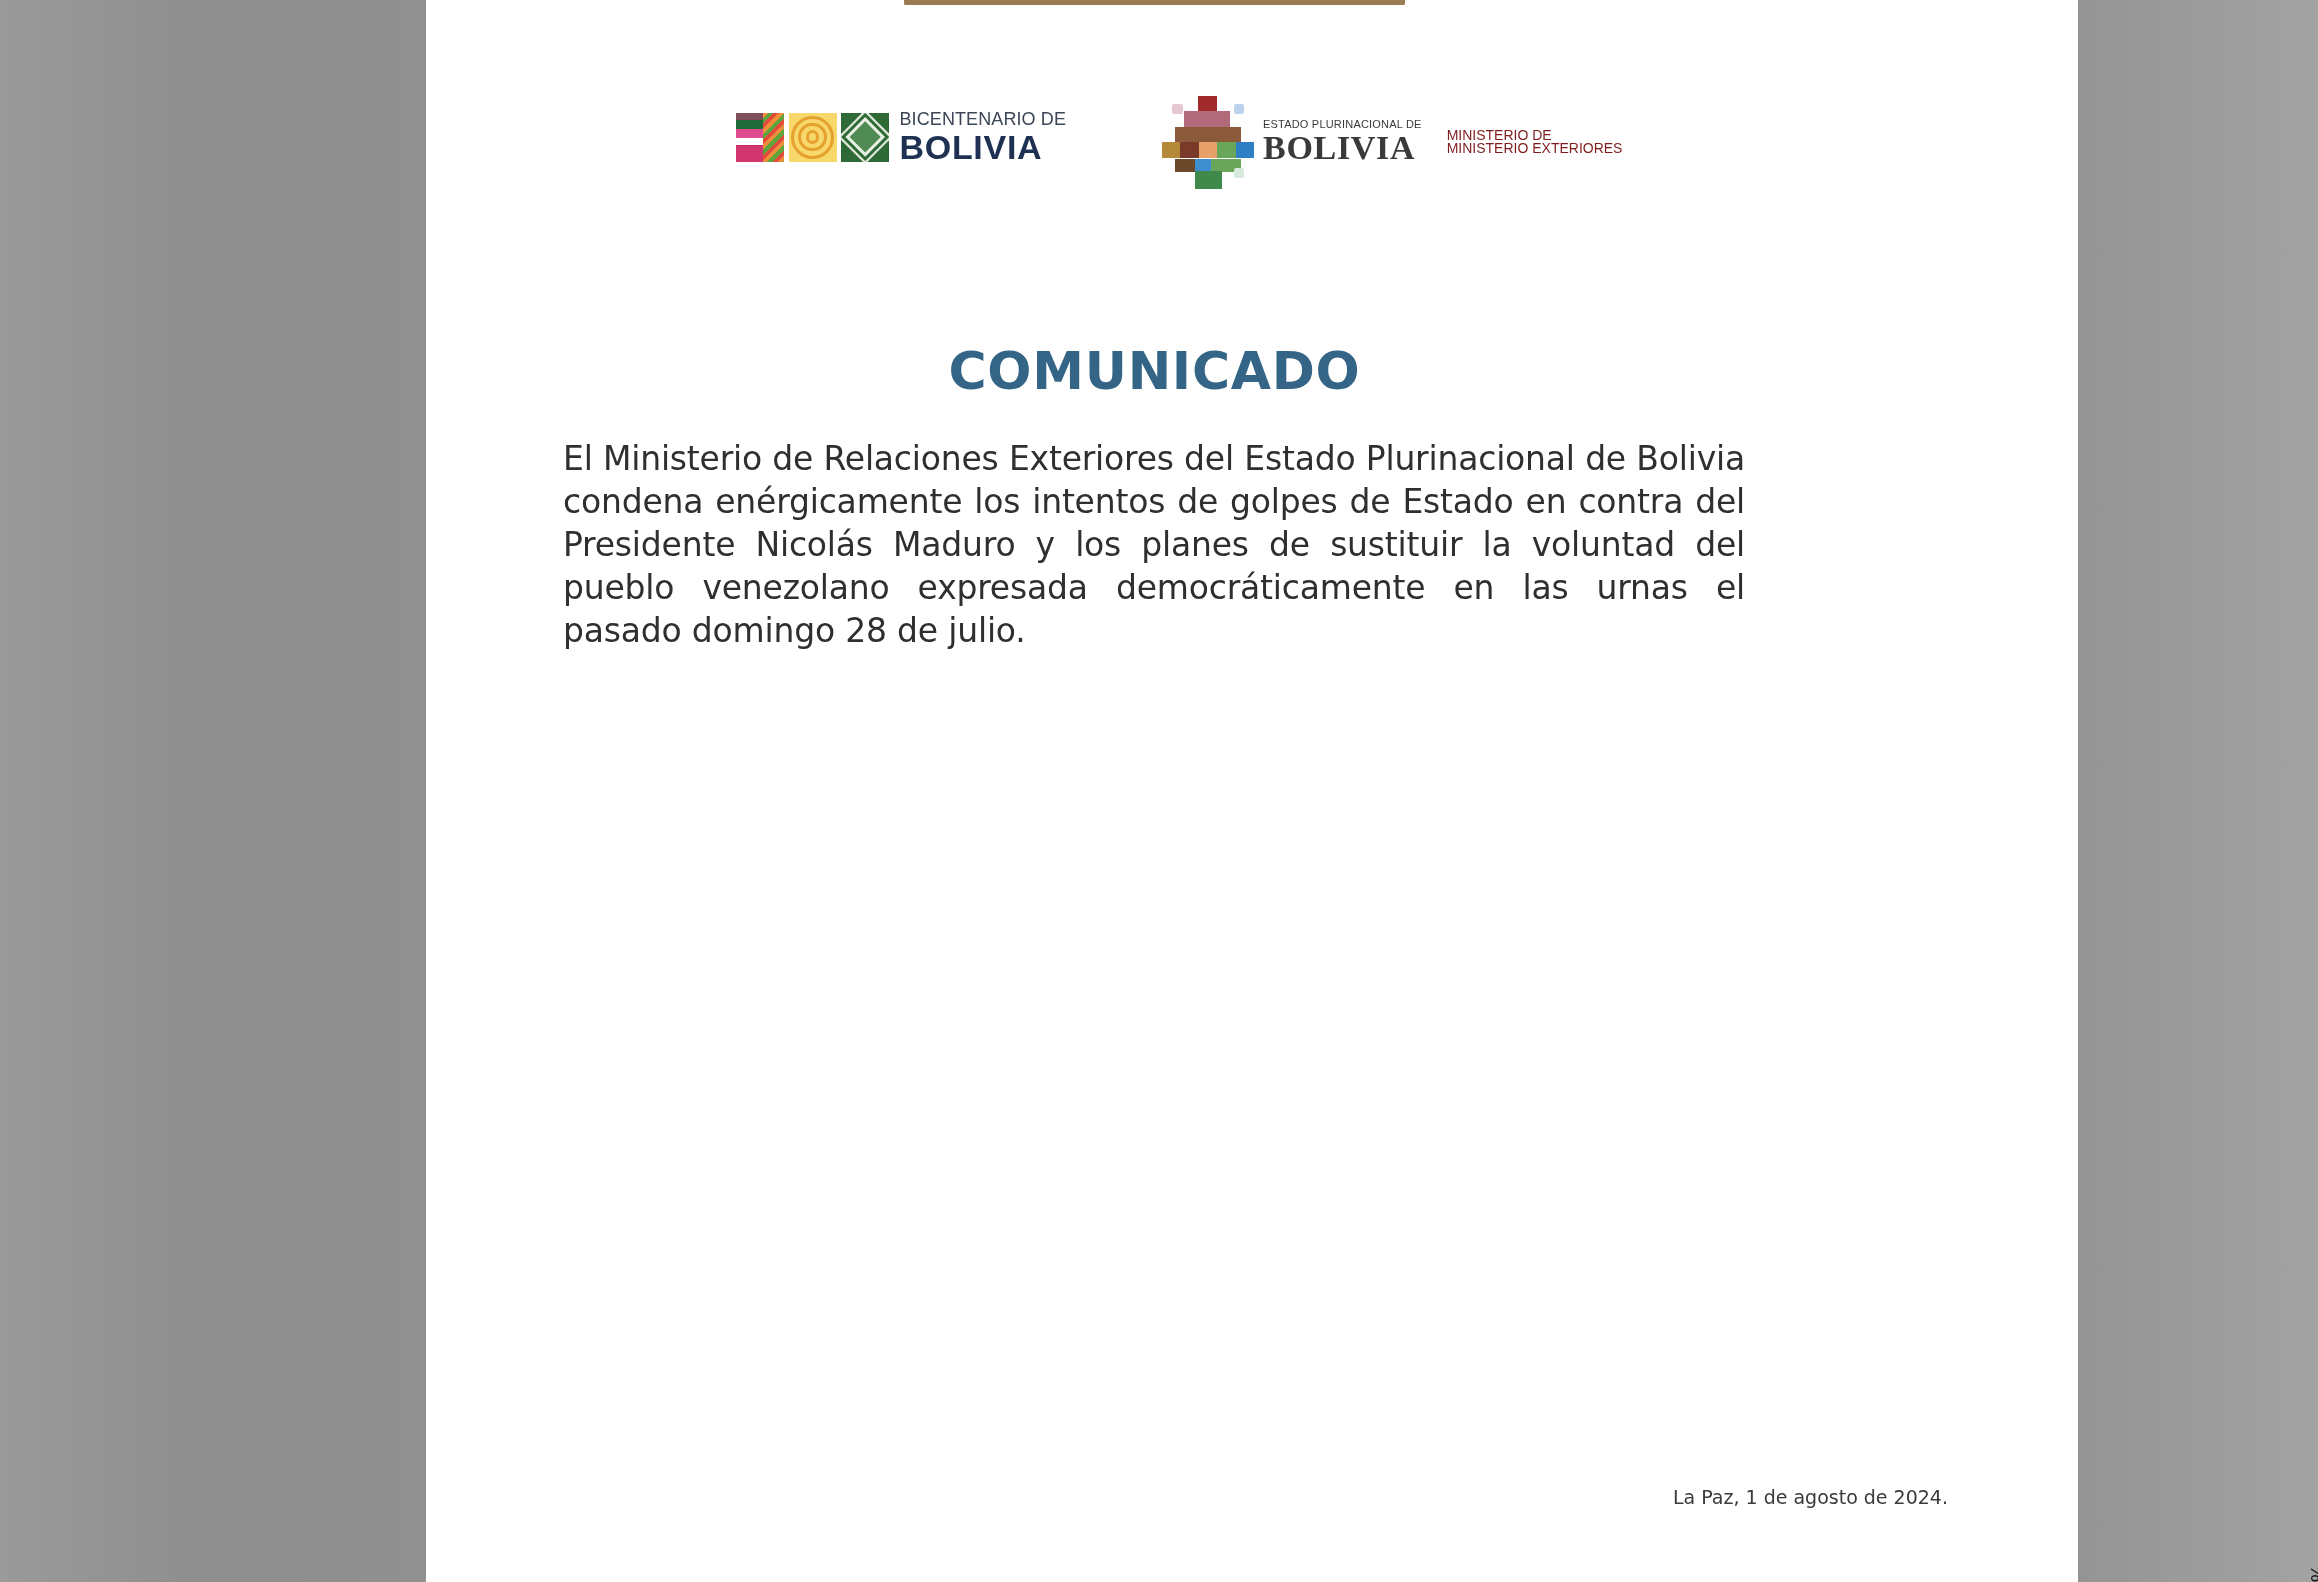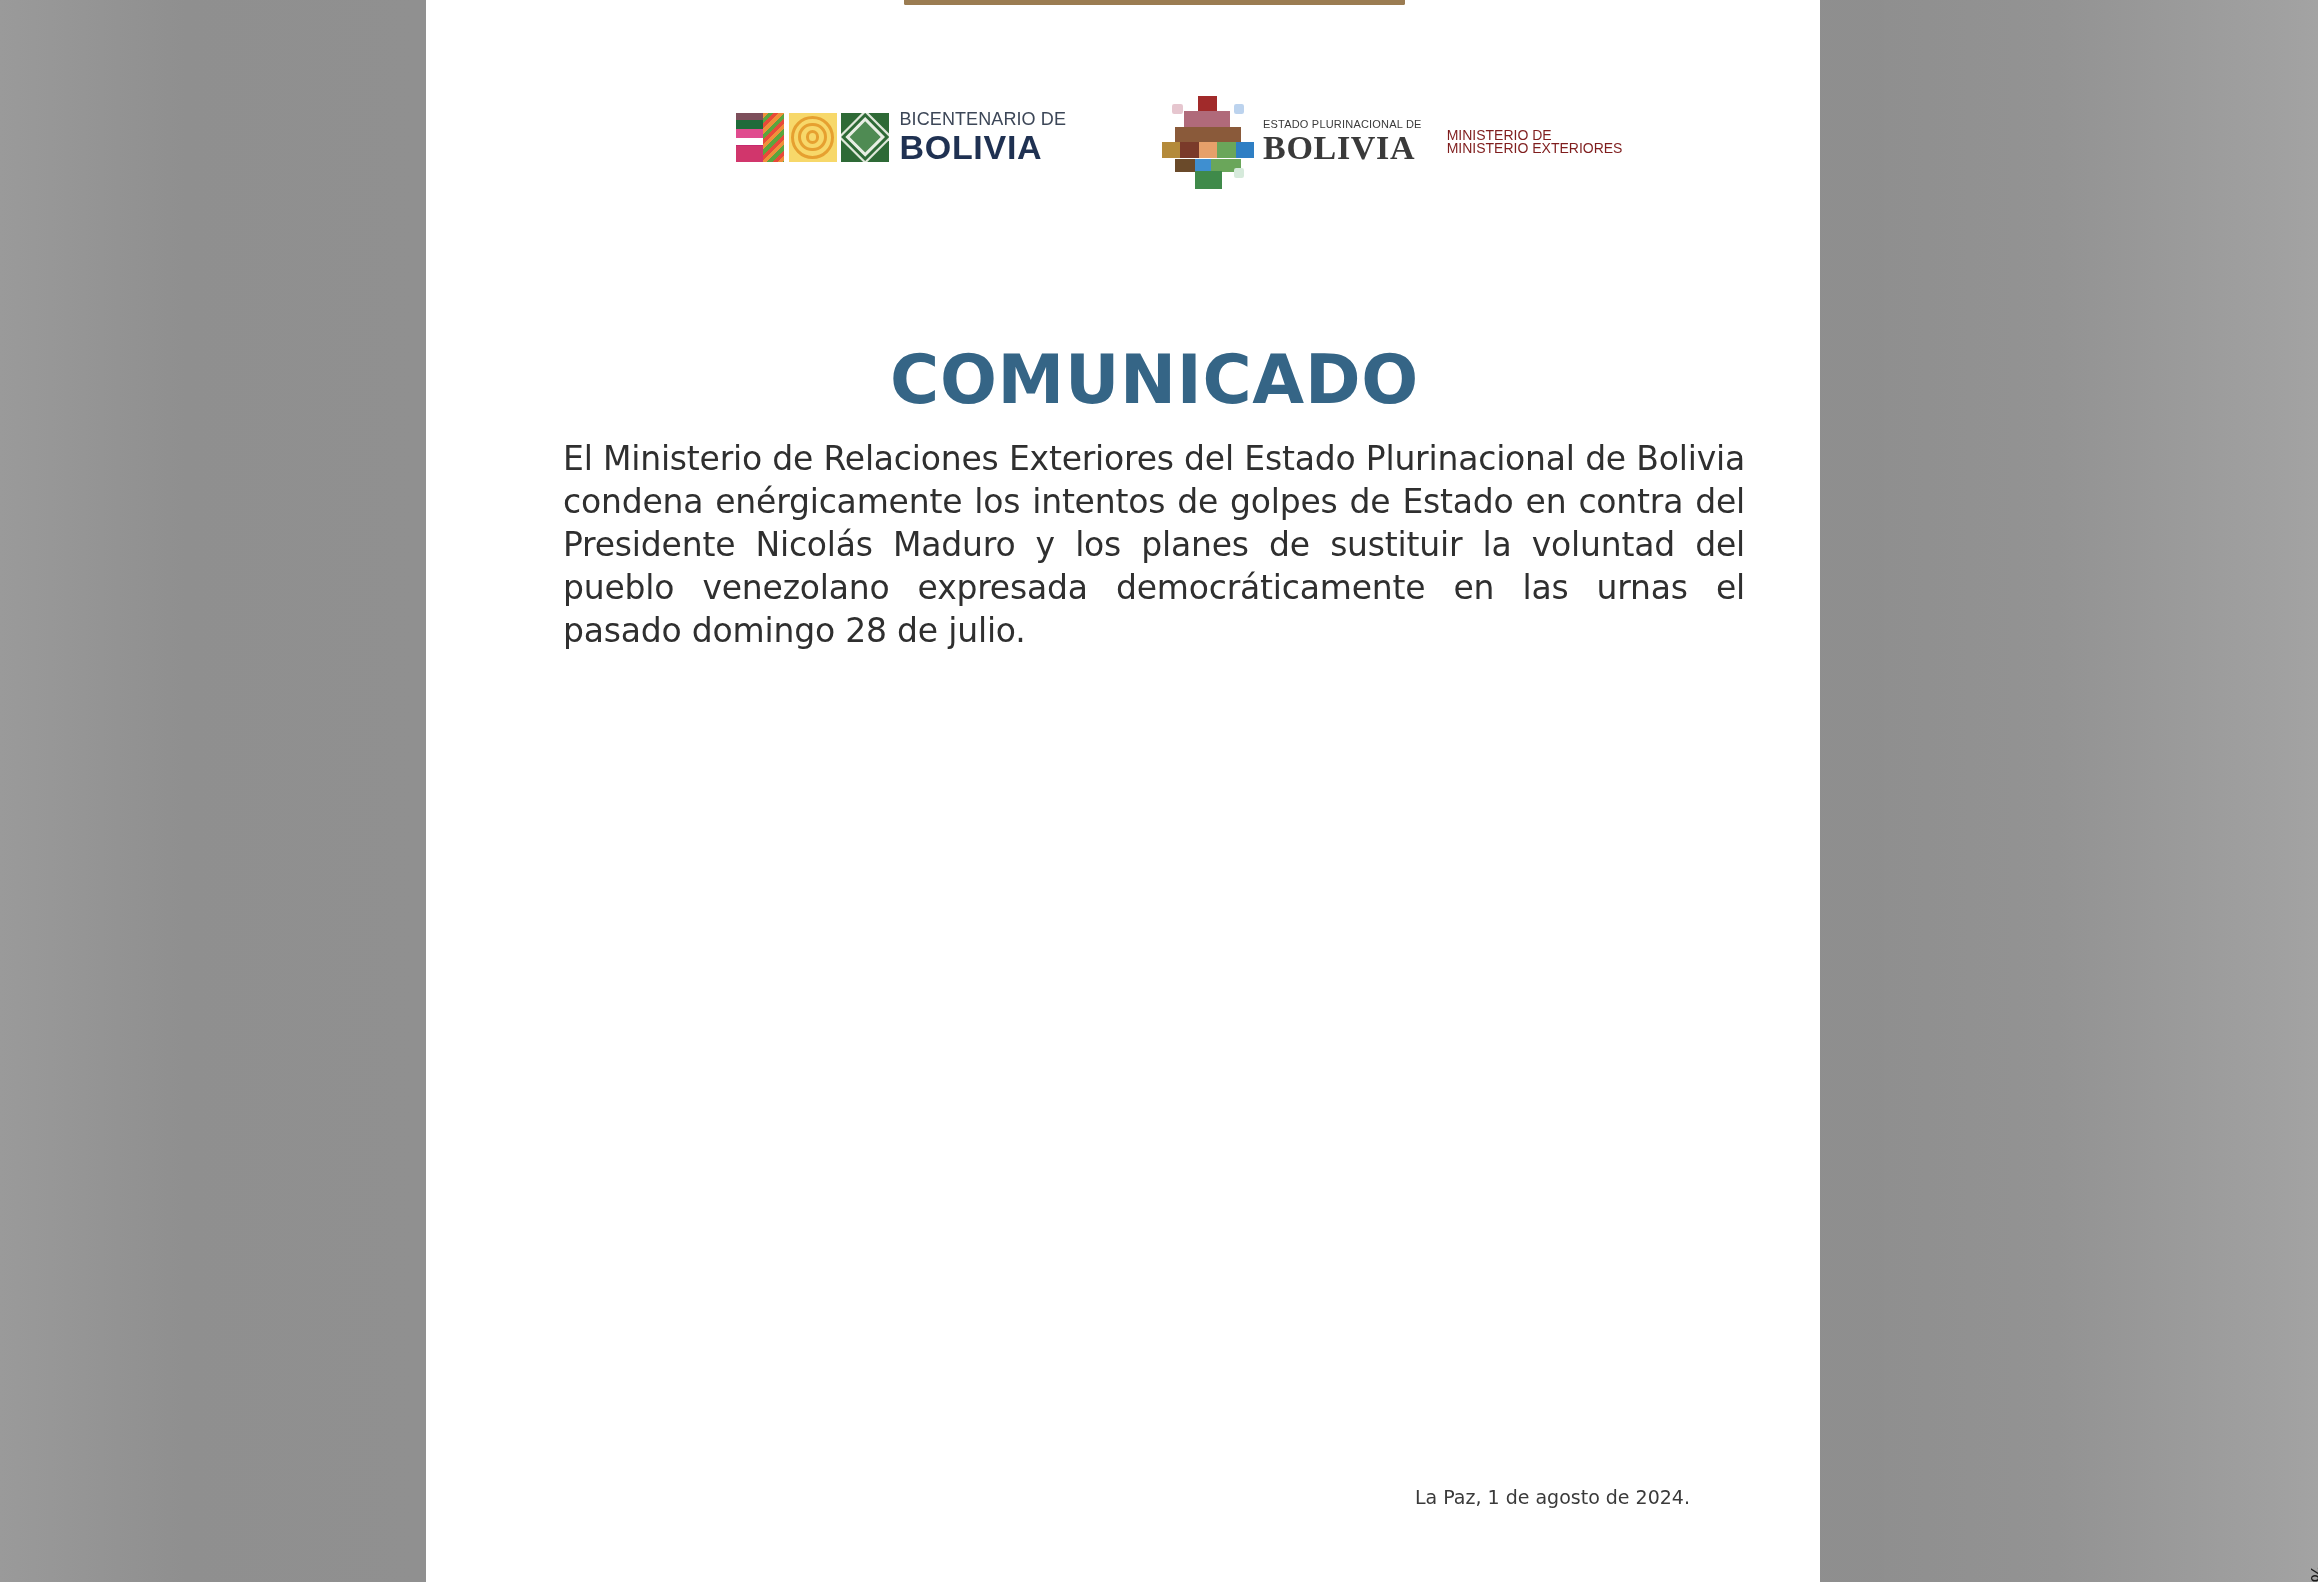--- a/index.html
+++ b/index.html
@@ -6,21 +6,21 @@
   body {
     width:2319px; height:1583px; overflow:hidden; position:relative;
     background: linear-gradient(90deg, #9a9a9a 0%, #8f8f8f 8%, #909090 18%, #8e8e8e 100%);
     font-family: "DejaVu Sans", sans-serif;
   }
   .bg-right {
     position:absolute; left:1884px; top:0; width:435px; height:1583px;
     background: linear-gradient(90deg, #8f8f8f 0%, #939393 40%, #a3a3a3 100%);
   }
   .page {
-    position:absolute; left:426px; top:0; width:1394px; height:1583px;
+    position:absolute; left:426px; top:0; width:1652px; height:1583px;
     background:#ffffff;
   }
   .top-rule {
     position:absolute; left:478px; top:0; width:501px; height:4.5px;
     background:#9b7c52; border-radius:0 0 1.5px 1.5px;
   }
   
   .logo-bicentenario { position:absolute; left:310px; top:110px; height:54px; display:flex; align-items:center; }
   .tile { width:48px; height:49px; margin-right:4.5px; position:relative; overflow:hidden; }
   .tile-stripes { background:#c5286e; }
@@ -42,21 +42,21 @@
   .logo-estado { position:absolute; left:736px; top:95px; height:94px; display:flex; align-items:center; }
   .chakana { position:relative; width:92px; height:92px; }
   .chakana div { position:absolute; }
   .est-text { margin-left:9px; line-height:1; }
   .est-small { font-family:"Liberation Sans", sans-serif; font-size:11px; color:#3a3a3a; letter-spacing:0.2px; }
   .est-big { font-family:"Liberation Serif", serif; font-weight:bold; font-size:34px; color:#3a3a3a; letter-spacing:0.7px; margin-top:1.5px; }
   .min-text { margin-left:25px; font-family:"Liberation Sans", sans-serif; font-size:14px; color:#7f1d1d; line-height:13.4px; }
 
   .title {
     position:absolute; left:0; width:1457px; top:341px; text-align:center;
-    font-family:"DejaVu Sans", sans-serif; font-weight:bold; font-size:67px; letter-spacing:0.7px;
+    font-family:"DejaVu Sans", sans-serif; font-weight:bold; font-size:52px; letter-spacing:0.7px;
     color:#356586;
   }
   .body-text {
     position:absolute; left:137px; width:1188px; top:437px;
     font-family:"DejaVu Sans", sans-serif; font-size:33px; line-height:43px; color:#2f2f2f;
     text-align:justify; letter-spacing:-0.2px;
   }
   .body-text p { margin:0 6px 43px 0; text-align-last:left; }
   .signature {
     position:absolute; right:130px; top:1486px;

